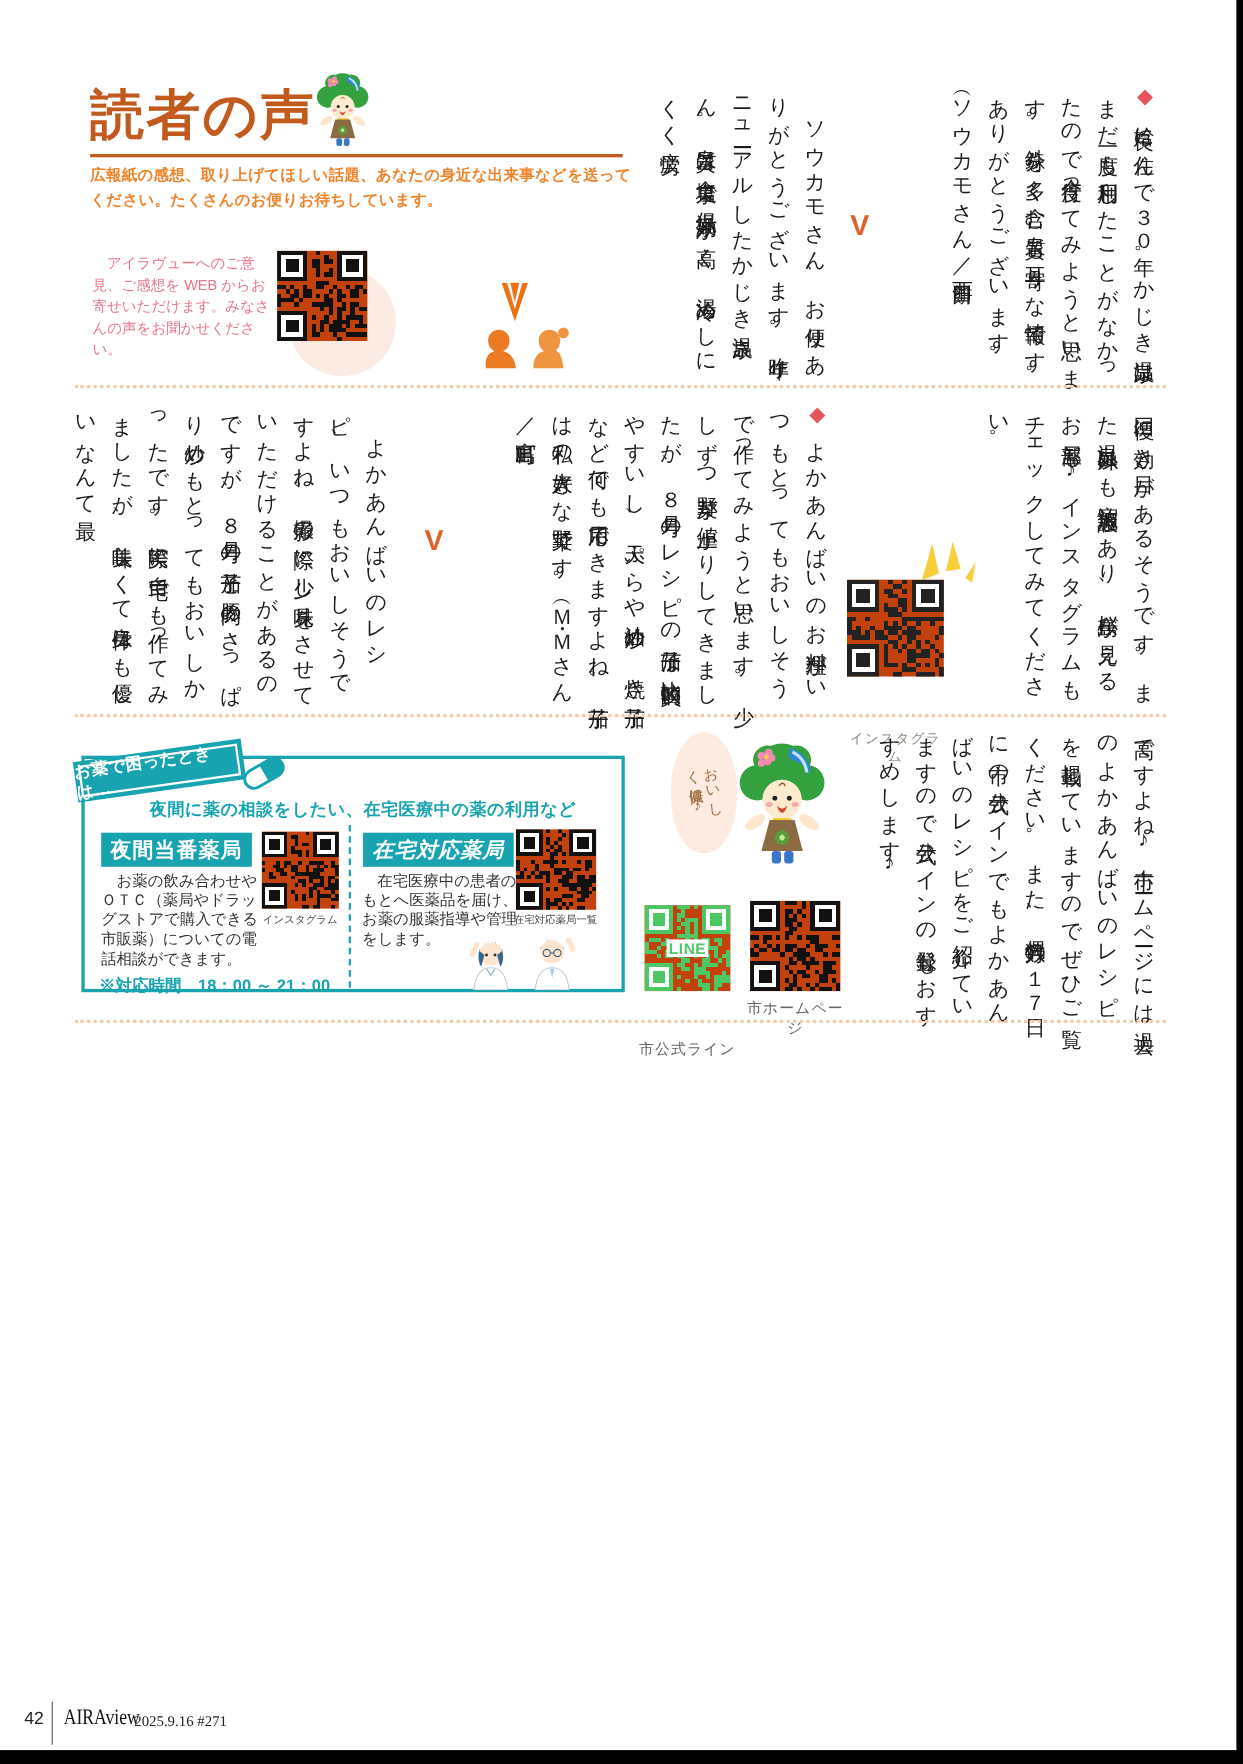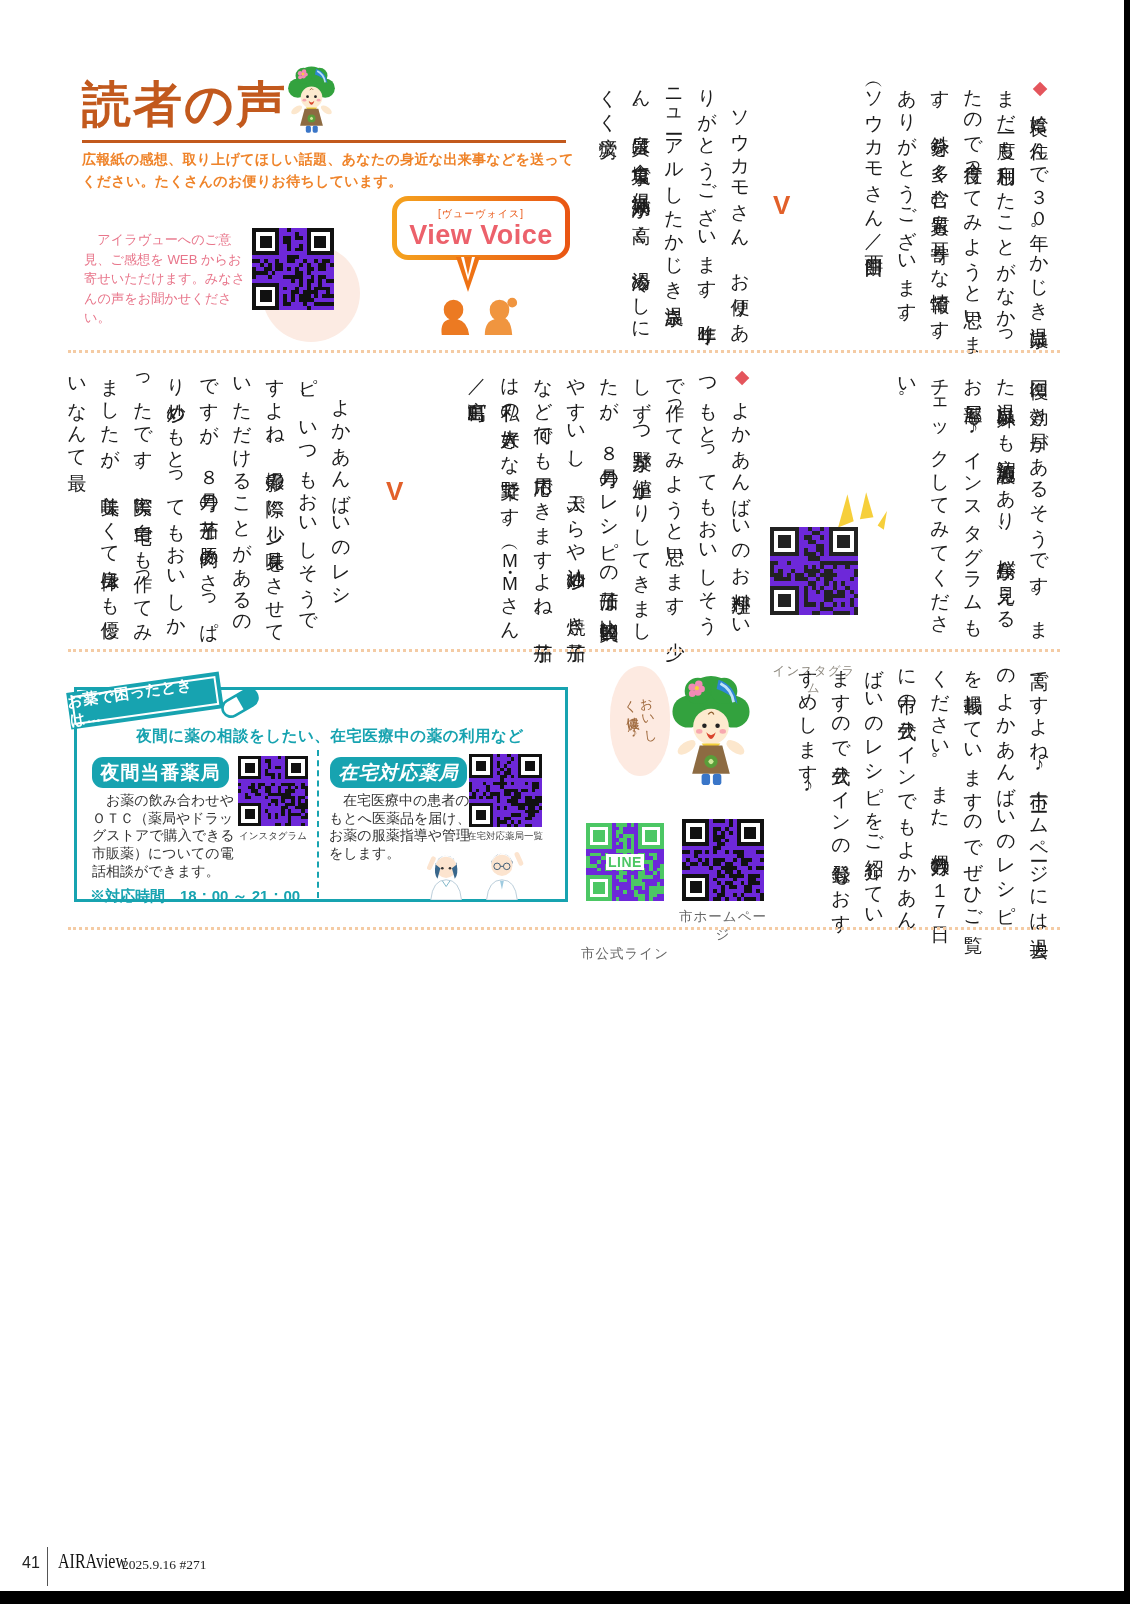--- a/index.html
+++ b/index.html
@@ -9,21 +9,21 @@
   .title{position:absolute;left:82px;top:72px;margin:0;font-family:"Liberation Serif",serif;
          font-size:49px;font-weight:700;color:#c2591d;letter-spacing:2px;}
   .mascot-top{position:absolute;left:283px;top:64px;width:57px;height:70px;}
   .title-underline{position:absolute;left:82px;top:140px;width:484px;height:3px;background:#c2591d;}
   .intro{position:absolute;left:82px;top:148px;width:505px;margin:0;font-size:14px;line-height:22px;
          font-weight:700;color:#ef8329;letter-spacing:0.3px;}
   .pink-circle{position:absolute;left:262px;top:244px;width:98px;height:98px;border-radius:50%;
                background:#fcebe3;}
   .web-note{position:absolute;left:84px;top:230px;width:166px;margin:0;font-size:13.2px;
             line-height:19.5px;color:#e8758a;}
-  .qr{position:absolute;background:#6d28d9;}
+  .qr{position:absolute;background:#c2410c;}
   .qr svg{display:block;width:100%;height:100%;}
   .qr-header{left:252px;top:228px;width:82px;height:82px;}
   .vv-bubble{position:absolute;left:392px;top:196px;width:178px;height:64px;border-radius:16px;
              background:linear-gradient(90deg,#f5a31e,#e95513);padding:5px;box-sizing:border-box;}
   .vv-inner{width:100%;height:100%;background:#fff;border-radius:11px;display:flex;
             flex-direction:column;align-items:center;justify-content:center;}
   .vv-ruby{font-size:10px;color:#e95513;letter-spacing:1px;}
   .vv-name{font-size:27px;font-weight:700;color:#ec616b;letter-spacing:0.5px;line-height:28px;}
   .vv-tail{position:absolute;left:455px;top:257px;width:26px;height:37px;}
   .silhouettes{position:absolute;left:432px;top:284px;width:90px;height:51px;}
@@ -55,21 +55,21 @@
           border:3px solid #17a3b0;box-sizing:border-box;background:#fff;}
   .ph-ribbon{position:absolute;left:68px;top:682px;width:154px;height:37px;background:#17a3b0;
              transform:rotate(-8deg);color:#fff;font-weight:700;font-size:15px;
              display:flex;align-items:center;justify-content:center;
              outline:2px solid #fff;outline-offset:-6px;letter-spacing:0.5px;}
   .capsule{position:absolute;left:219px;top:686px;width:42px;height:34px;}
   .ph-heading{position:absolute;left:110px;top:726px;width:440px;text-align:center;
               font-size:15.5px;font-weight:700;color:#17a3b0;letter-spacing:0.5px;}
   .ph-title{position:absolute;width:137px;height:31px;background:#17a3b0;color:#fff;
             font-size:19px;font-weight:700;display:flex;align-items:center;justify-content:center;
-            letter-spacing:1px;border-radius:11px;}
+            letter-spacing:1px;}
   .ph-title-night{left:92px;top:757px;}
   .ph-title-home{left:330px;top:757px;font-style:italic;}
   .ph-body{position:absolute;margin:0;font-size:14px;line-height:17.7px;color:#333;}
   .ph-body-night{left:92px;top:792px;width:144px;}
   .ph-body-home{left:329px;top:792px;width:148px;}
   .qr-night{left:238px;top:756px;width:70px;height:70px;}
   .qr-home{left:469px;top:754px;width:73px;height:73px;}
   .qr-sub{position:absolute;font-size:9.5px;color:#444;text-align:center;}
   .sub-night{left:234px;top:830px;width:78px;}
   .sub-home{left:464px;top:830px;width:82px;}
@@ -273,26 +273,20 @@
         <rect x="1" y="1" width="5" height="5" fill="#fff"></rect>
         <rect x="2" y="2" width="3" height="3" fill="#111111"></rect>
         <rect x="14" y="0" width="7" height="7" fill="#111111"></rect>
         <rect x="15" y="1" width="5" height="5" fill="#fff"></rect>
         <rect x="16" y="2" width="3" height="3" fill="#111111"></rect>
         <rect x="0" y="14" width="7" height="7" fill="#111111"></rect>
         <rect x="1" y="15" width="5" height="5" fill="#fff"></rect>
         <rect x="2" y="16" width="3" height="3" fill="#111111"></rect>
       </svg>
     </div>
-  <div class="vv-bubble">
-    <div class="vv-inner">
-      <div class="vv-ruby">[ヴューヴォイス]</div>
-      <div class="vv-name">View Voice</div>
-    </div>
-  </div>
   <svg class="vv-tail" viewBox="0 0 26 37">
     <polygon points="1,0 25,0 13,35" fill="#ee7214"></polygon>
     <polygon points="6,0 20,0 13,24" fill="#fff"></polygon>
     <polygon points="9,0 17,0 13,18" fill="#ee7214"></polygon>
   </svg>
   <svg class="silhouettes" viewBox="0 0 92 52">
     <path d="M10 52 q-2 -14 8 -16 q-6 -3 -6 -10 a10 10 0 0 1 20 0 q0 7 -6 10 q10 2 12 16 Z" fill="#ec7a22"></path>
     <circle cx="82" cy="19" r="5" fill="#f0953f"></circle>
     <path d="M54 52 q0 -14 10 -16 q-5 -3 -5 -10 a10 10 0 0 1 20 0 q0 6 -4 9 q6 3 7 17 Z" fill="#f0953f"></path>
   </svg>
@@ -1000,19 +994,19 @@
         <rect x="16" y="2" width="3" height="3" fill="#111111"></rect>
         <rect x="0" y="14" width="7" height="7" fill="#111111"></rect>
         <rect x="1" y="15" width="5" height="5" fill="#fff"></rect>
         <rect x="2" y="16" width="3" height="3" fill="#111111"></rect>
       </svg>
     </div>
   <div class="qr-caption cap-hp">市ホームページ</div>
 
   <div class="dots dots3"></div>
 
-  <div class="page-num">41</div>
+  <div class="page-num">42</div>
   <div class="f-line"></div>
   <div class="brand">AIRAview</div>
   <div class="issue">2025.9.16 #271</div>
   <div class="edge-right"></div>
   <div class="edge-bottom"></div>
 </div>
 
 </body></html>

